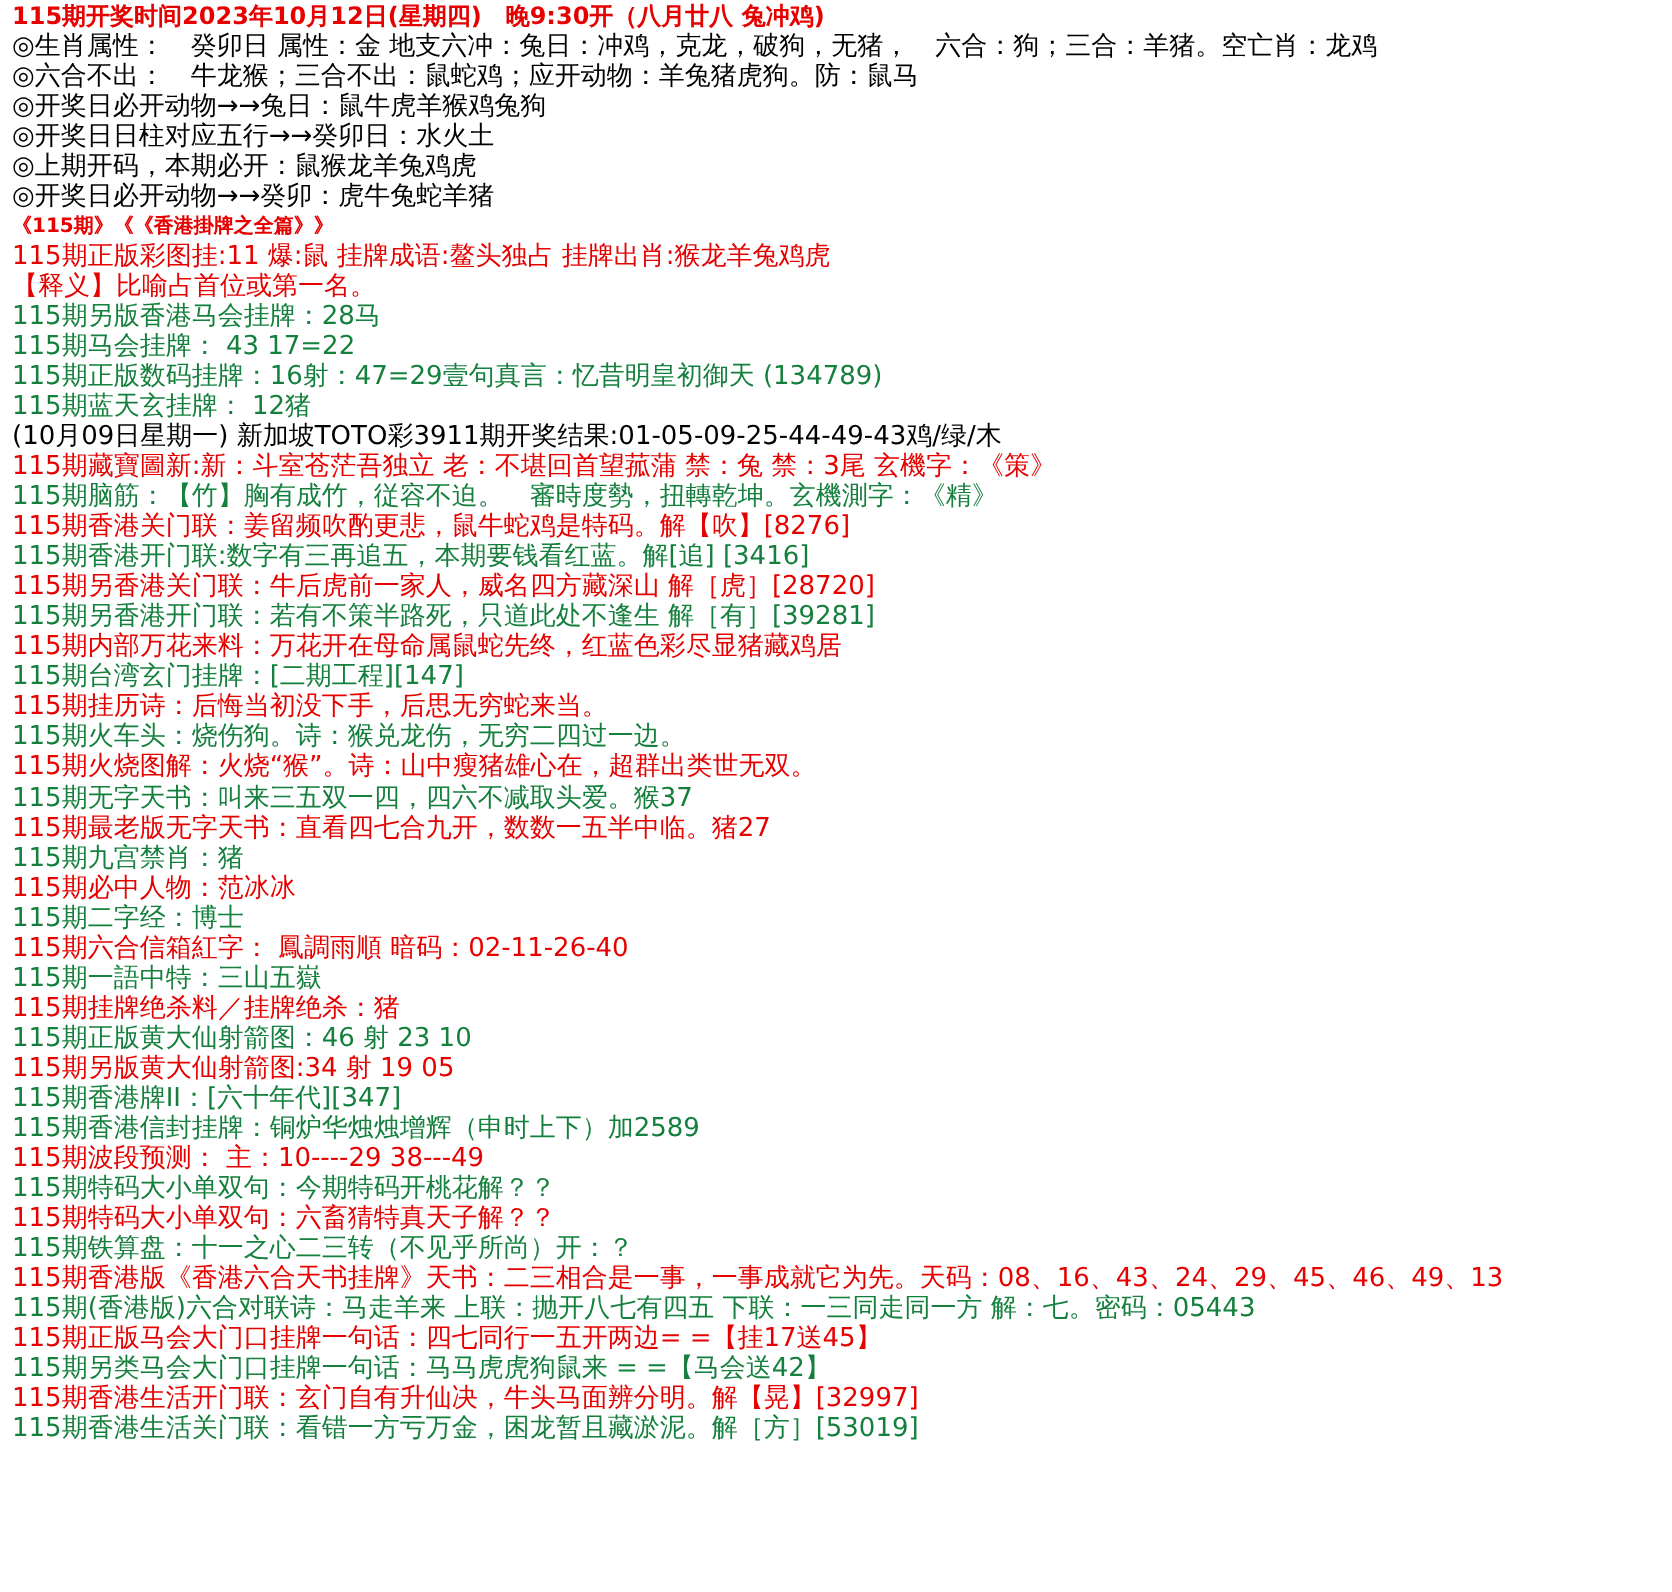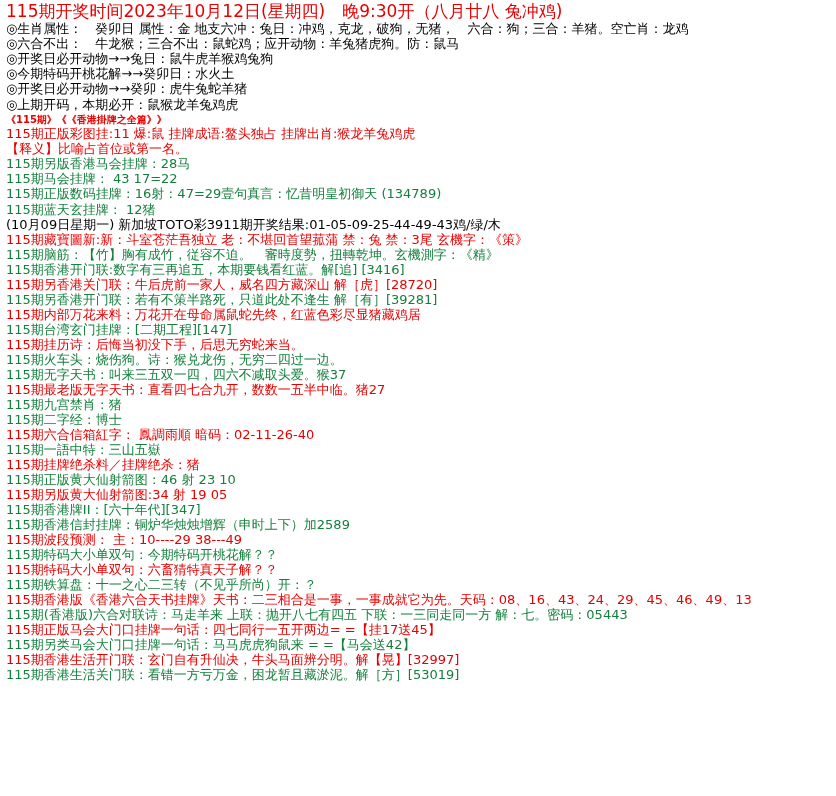--- a/index.html
+++ b/index.html
@@ -23,22 +23,22 @@
   }
   .line {
     white-space: nowrap;
     margin: 0;
     padding: 0 0 1px 0;
   }
   .red { color: #e60000; }
   .blue { color: #15803d; }
   .black { color: #000000; }
   .header {
-    font-weight: normal;
-    font-size: 17px;
+    font-weight: bold;
+    font-size: 12px;
     padding-bottom: 2px;
   }
   .sec-zodiac {
     font-size: 13px;
   }
   .title-line {
     font-weight: bold;
     font-size: 10px;
     padding: 2px 0 2px 0;
   }
@@ -46,46 +46,49 @@
 </head>
 <body>
 
 <div class="page">
 
   <div class="line header red">115期开奖时间2023年10月12日(星期四)　晚9:30开（八月廿八  兔冲鸡)</div>
 
   <div class="line black sec-zodiac">◎生肖属性：　癸卯日 属性：金 地支六冲：兔日：冲鸡，克龙，破狗，无猪，　六合：狗；三合：羊猪。空亡肖：龙鸡</div>
   <div class="line black sec-zodiac">◎六合不出：　牛龙猴；三合不出：鼠蛇鸡；应开动物：羊兔猪虎狗。防：鼠马</div>
   <div class="line black sec-zodiac">◎开奖日必开动物→→兔日：鼠牛虎羊猴鸡兔狗</div>
-  <div class="line black sec-zodiac">◎今期特码开桃花解→→癸卯日：水火土</div>
+  <div class="line black sec-zodiac">◎开奖日日柱对应五行→→癸卯日：水火土</div>
+  <div class="line black sec-zodiac">◎上期开码，本期必开：鼠猴龙羊兔鸡虎</div>
   <div class="line black sec-zodiac">◎开奖日必开动物→→癸卯：虎牛兔蛇羊猪</div>
-  <div class="line black sec-zodiac">◎上期开码，本期必开：鼠猴龙羊兔鸡虎</div>
 
   <div class="line title-line red">《115期》《《香港掛牌之全篇》》</div>
 
   <div class="line red">115期正版彩图挂:11  爆:鼠  挂牌成语:鳌头独占  挂牌出肖:猴龙羊兔鸡虎</div>
   <div class="line red">【释义】比喻占首位或第一名。</div>
   <div class="line blue">115期另版香港马会挂牌：28马</div>
   <div class="line blue">115期马会挂牌：  43  17=22</div>
   <div class="line blue">115期正版数码挂牌：16射：47=29壹句真言：忆昔明皇初御天 (134789)</div>
   <div class="line blue">115期蓝天玄挂牌：  12猪</div>
   <div class="line black">(10月09日星期一) 新加坡TOTO彩3911期开奖结果:01-05-09-25-44-49-43鸡/绿/木</div>
   <div class="line red">115期藏寶圖新:新：斗室苍茫吾独立  老：不堪回首望菰蒲 禁：兔 禁：3尾  玄機字：《策》</div>
   <div class="line blue">115期脑筋：【竹】胸有成竹，従容不迫。　審時度勢，扭轉乾坤。玄機測字：《精》</div>
+  <div class="line red">115期香港关门联：姜留频吹酌更悲，鼠牛蛇鸡是特码。解【吹】[8276]</div>
   <div class="line blue">115期香港开门联:数字有三再追五，本期要钱看红蓝。解[追]  [3416]</div>
   <div class="line red">115期另香港关门联：牛后虎前一家人，威名四方藏深山  解［虎］[28720]</div>
   <div class="line blue">115期另香港开门联：若有不策半路死，只道此处不逢生  解［有］[39281]</div>
 
   <div class="line red">115期内部万花来料：万花开在母命属鼠蛇先终，红蓝色彩尽显猪藏鸡居</div>
   <div class="line blue">115期台湾玄门挂牌：[二期工程][147]</div>
   <div class="line red">115期挂历诗：后悔当初没下手，后思无穷蛇来当。</div>
   <div class="line blue">115期火车头：烧伤狗。诗：猴兑龙伤，无穷二四过一边。</div>
+  <div class="line red">115期火烧图解：火烧“猴”。诗：山中瘦猪雄心在，超群出类世无双。</div>
   <div class="line blue">115期无字天书：叫来三五双一四，四六不减取头爱。猴37</div>
   <div class="line red">115期最老版无字天书：直看四七合九开，数数一五半中临。猪27</div>
   <div class="line blue">115期九宫禁肖：猪</div>
+  <div class="line red">115期必中人物：范冰冰</div>
   <div class="line blue">115期二字经：博士</div>
   <div class="line red">115期六合信箱紅字：  鳳調雨順  暗码：02-11-26-40</div>
   <div class="line blue">115期一語中特：三山五嶽</div>
   <div class="line red">115期挂牌绝杀料／挂牌绝杀：猪</div>
   <div class="line blue">115期正版黄大仙射箭图：46  射  23  10</div>
   <div class="line red">115期另版黄大仙射箭图:34  射  19  05</div>
   <div class="line blue">115期香港牌II：[六十年代][347]</div>
   <div class="line blue">115期香港信封挂牌：铜炉华烛烛增辉（申时上下）加2589</div>
   <div class="line red">115期波段预测：  主：10----29  38---49</div>
   <div class="line blue">115期特码大小单双句：今期特码开桃花解？？</div>

